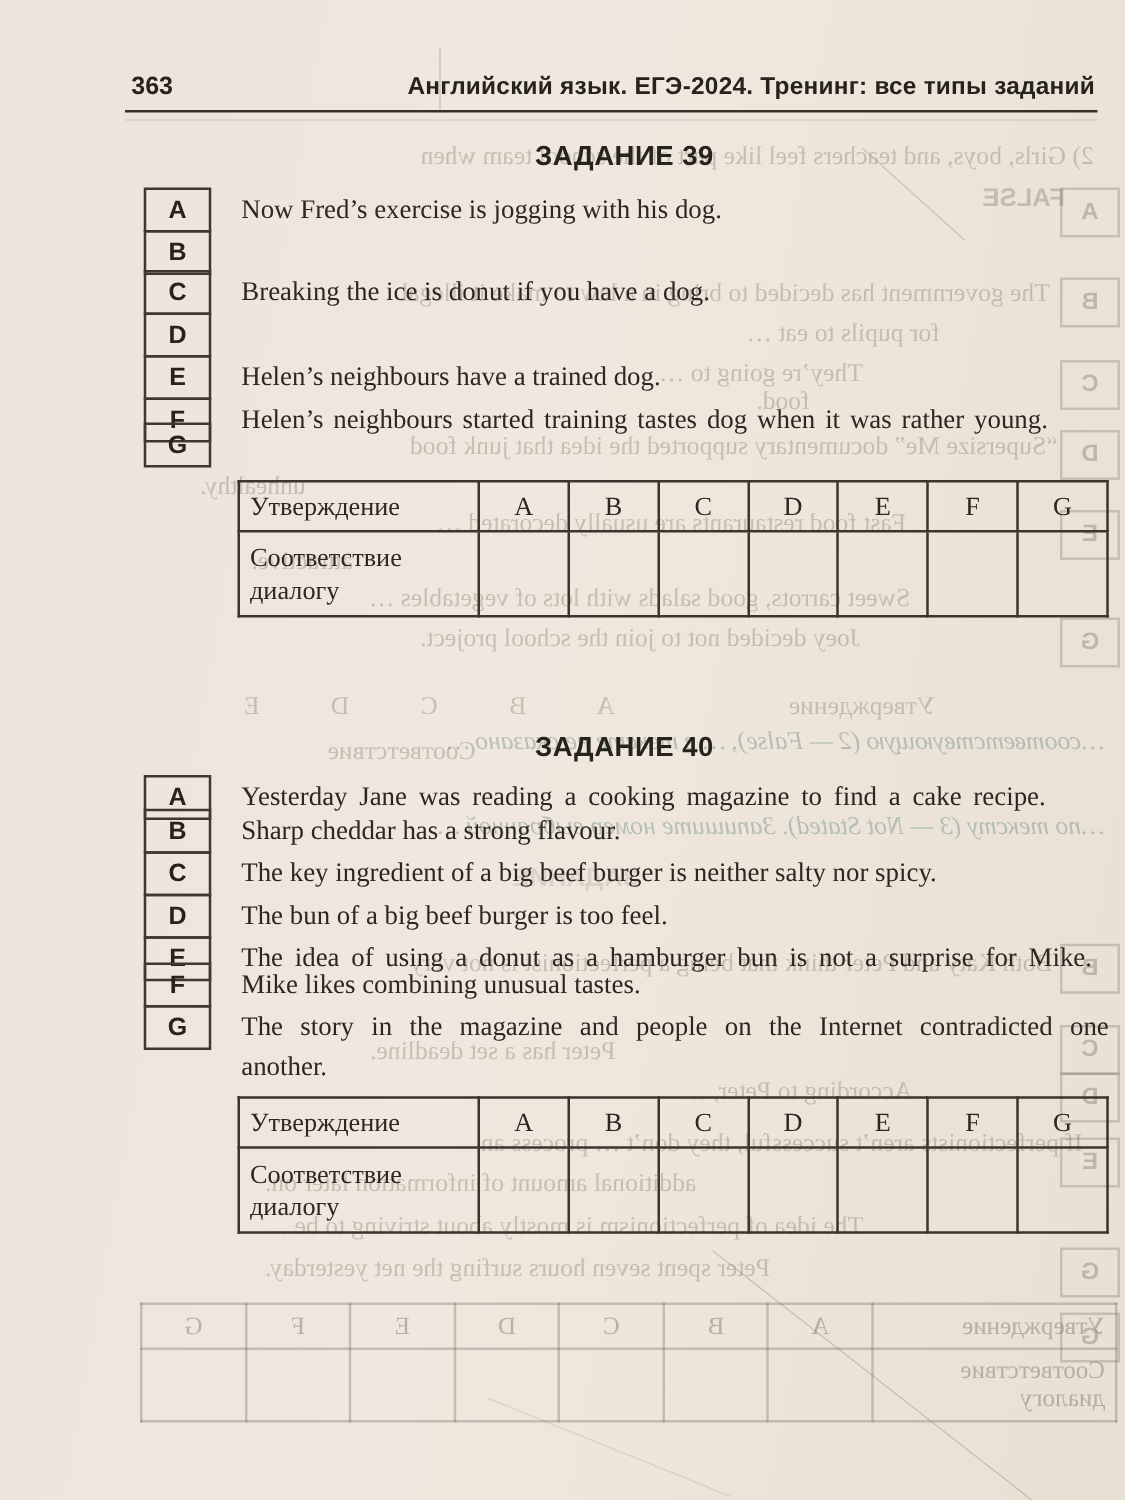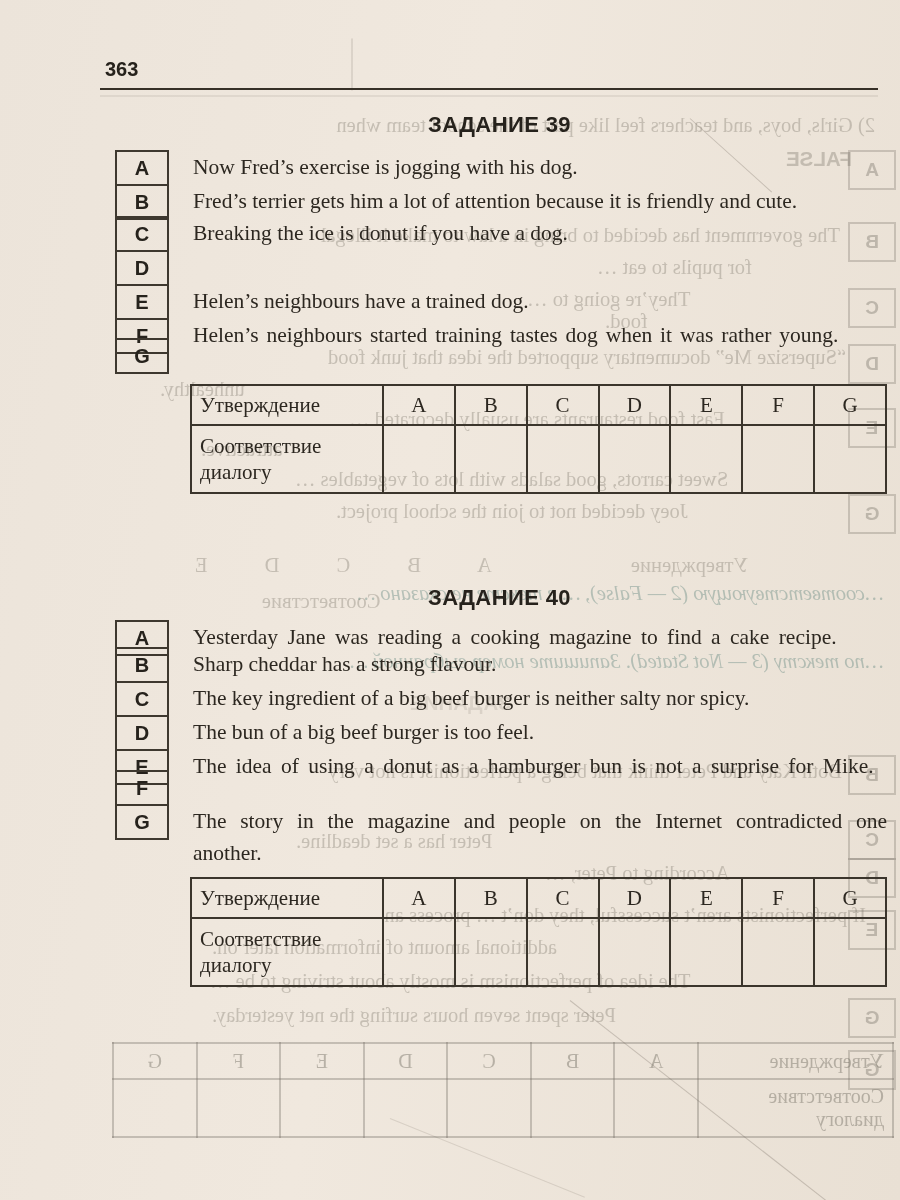--- a/index.html
+++ b/index.html
@@ -168,37 +168,37 @@
     <div class="scratch" style="left:570px;top:1000px;width:330px;transform:rotate(38deg)"></div>
     <div class="scratch" style="left:690px;top:118px;width:110px;transform:rotate(42deg)"></div>
     <div class="scratch" style="left:352px;top:38px;width:52px;transform:rotate(90deg)"></div>
     <div class="scratch" style="left:390px;top:1118px;width:210px;transform:rotate(22deg);opacity:.6"></div>
   </div>
 
   <div class="content">
 
     <div class="pagehead">
       <span class="pagenum">363</span>
+      <span class="pagehead-title">Английский язык. ЕГЭ-2024. Тренинг: все типы заданий</span>
     </div>
     <div class="headrule"></div>
 
     <section class="sec sec39">
       <h2 class="task-title">ЗАДАНИЕ 39</h2>
 
       <div class="stmt-row">
         <div class="letter-box">
             <span>A</span>
           </div>
         <p class="stmt">Now Fred’s exercise is jogging with his dog.</p>
       </div>
       <div class="stmt-row fuse">
         <div class="letter-box">
             <span>B</span>
           </div>
-        <p class="stmt">Fred’s terrier gets him a lot of attention because it is friendly and cute.</p>
       </div>
       <div class="stmt-row mC39">
         <div class="letter-box">
             <span>C</span>
           </div>
         <p class="stmt">Breaking the ice is donut if you have a dog.</p>
       </div>
       <div class="stmt-row fuse">
         <div class="letter-box">
             <span>D</span>
@@ -288,20 +288,21 @@
       <div class="stmt-row fuse sp4">
         <div class="letter-box">
             <span>E</span>
           </div>
         <p class="stmt">The idea of using a donut as a hamburger bun is not a surprise for Mike.</p>
       </div>
       <div class="stmt-row mF40">
         <div class="letter-box">
             <span>F</span>
           </div>
+        <p class="stmt">Mike likes combining unusual tastes.</p>
       </div>
       <div class="stmt-row fuse sp2">
         <div class="letter-box">
             <span>G</span>
           </div>
         <p class="stmt">The story in the magazine and people on the Internet contradicted one another.</p>
       </div>
 
       <table class="ans-table t40">
         <colgroup>

